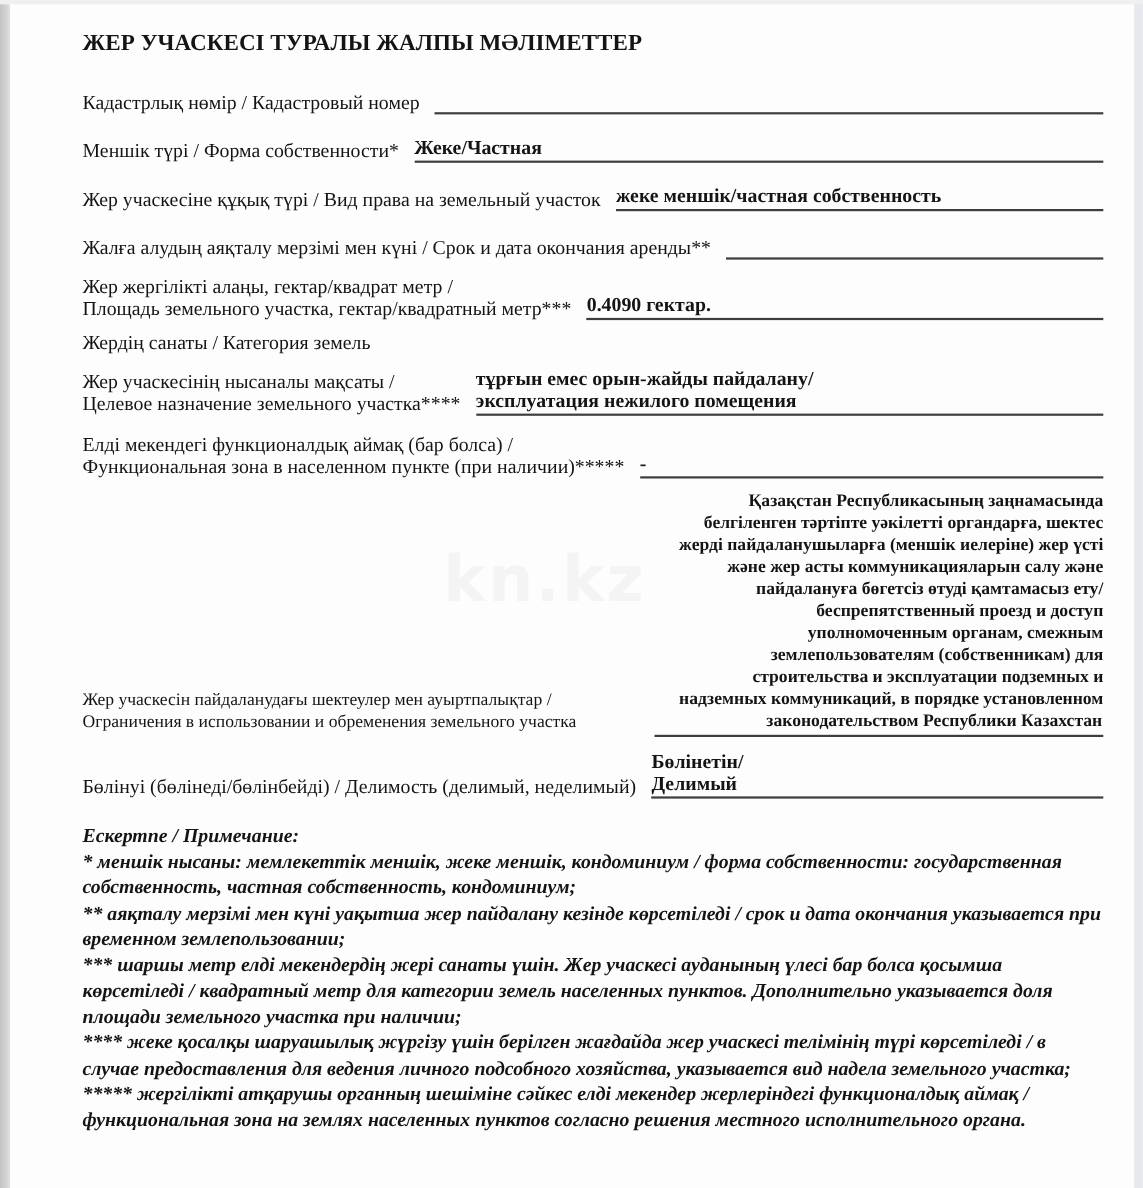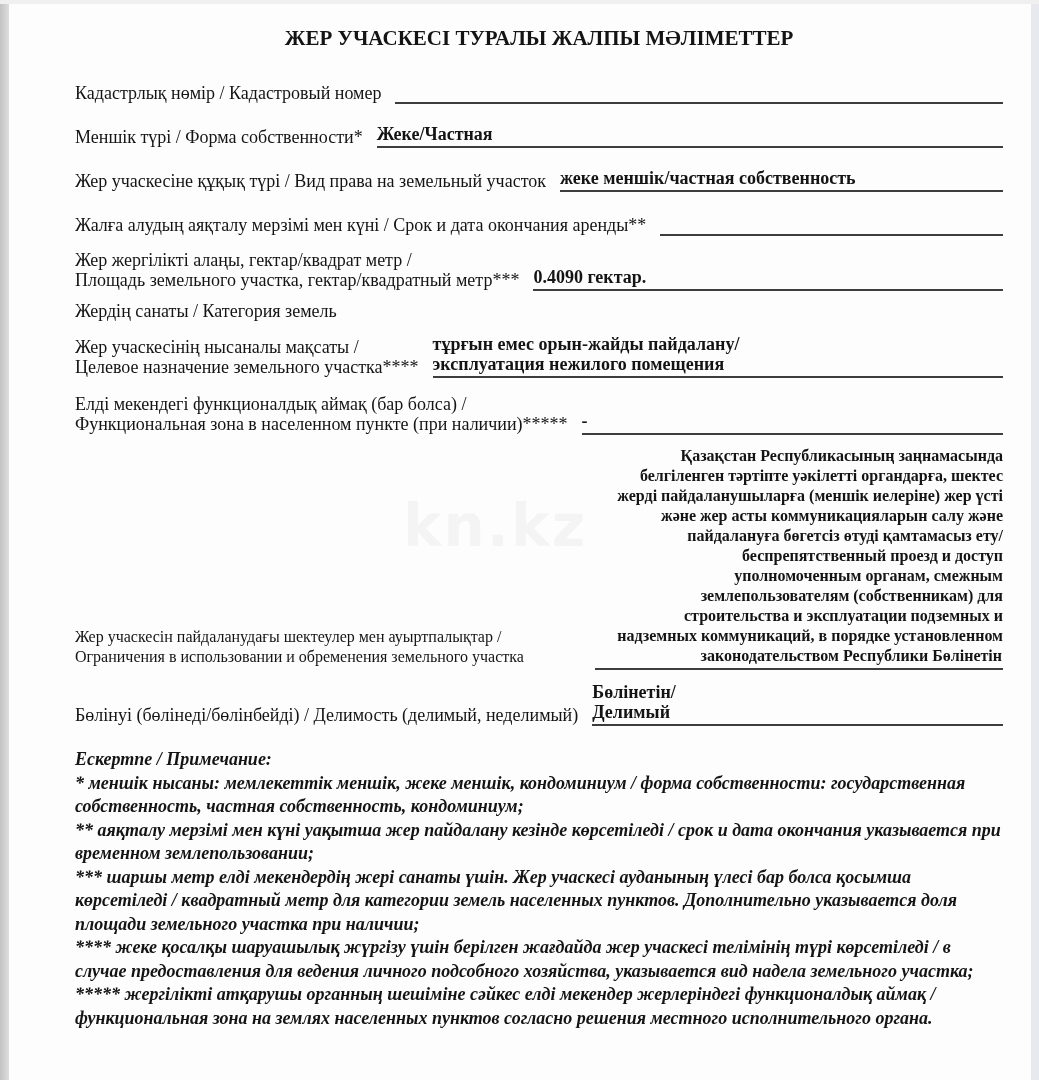--- a/index.html
+++ b/index.html
@@ -16,21 +16,21 @@
   .edge-right{position:absolute;right:0;top:0;bottom:0;width:8px;background:#e7e9ef;z-index:3;}
   .edge-top{position:absolute;left:0;top:0;right:0;height:4px;background:#f0f0f0;z-index:3;}
   .watermark{
     position:absolute;left:403px;top:492px;z-index:0;
     font-family:"DejaVu Sans", sans-serif;
     font-size:58px;font-weight:bold;letter-spacing:2px;
     color:rgba(90,90,90,0.055);
     user-select:none;
   }
   .content{position:absolute;left:75px;right:36px;top:0;z-index:1;}
-  .title{margin-top:26px;text-align:center;font-weight:bold;font-size:21px;line-height:24px;}
+  .title{margin-top:26px;text-align:left;font-weight:bold;font-size:21px;line-height:24px;}
   .row{display:flex;align-items:flex-end;font-size:18px;line-height:20px;}
   .lbl{white-space:pre-line;flex:0 0 auto;padding-bottom:1px;}
   .val{
     flex:1 1 auto;margin-left:14px;
     border-bottom:2px solid #3d3d3d;
     text-align:left;font-weight:bold;white-space:pre-line;
     padding:0 1px 2px 0;min-height:20px;
   }
   .mt30{margin-top:30px}.mt20{margin-top:20px}.mt14{margin-top:14px}
   .mt10{margin-top:10px}.mt12{margin-top:12px}.mt16{margin-top:16px}
@@ -106,21 +106,21 @@
       <div class="restrictions-value">Қазақстан Республикасының заңнамасында
 белгіленген тәртіпте уәкілетті органдарға, шектес
 жерді пайдаланушыларға (меншік иелеріне) жер үсті
 және жер асты коммуникацияларын салу және
 пайдалануға бөгетсіз өтуді қамтамасыз ету/
 беспрепятственный проезд и доступ
 уполномоченным органам, смежным
 землепользователям (собственникам) для
 строительства и эксплуатации подземных и
 надземных коммуникаций, в порядке установленном</div>
-      <div class="restrictions-last">законодательством Республики Бөлінетін</div>
+      <div class="restrictions-last">законодательством Республики Казахстан</div>
       <div class="restrictions-label">Жер учаскесін пайдаланудағы шектеулер мен ауыртпалықтар /
 Ограничения в использовании и обременения земельного участка</div>
     </div>
 
     <div class="row mt12">
       <div class="lbl">Бөлінуі (бөлінеді/бөлінбейді) / Делимость (делимый, неделимый)</div>
       <div class="val">Бөлінетін/
 Делимый</div>
     </div>
 

